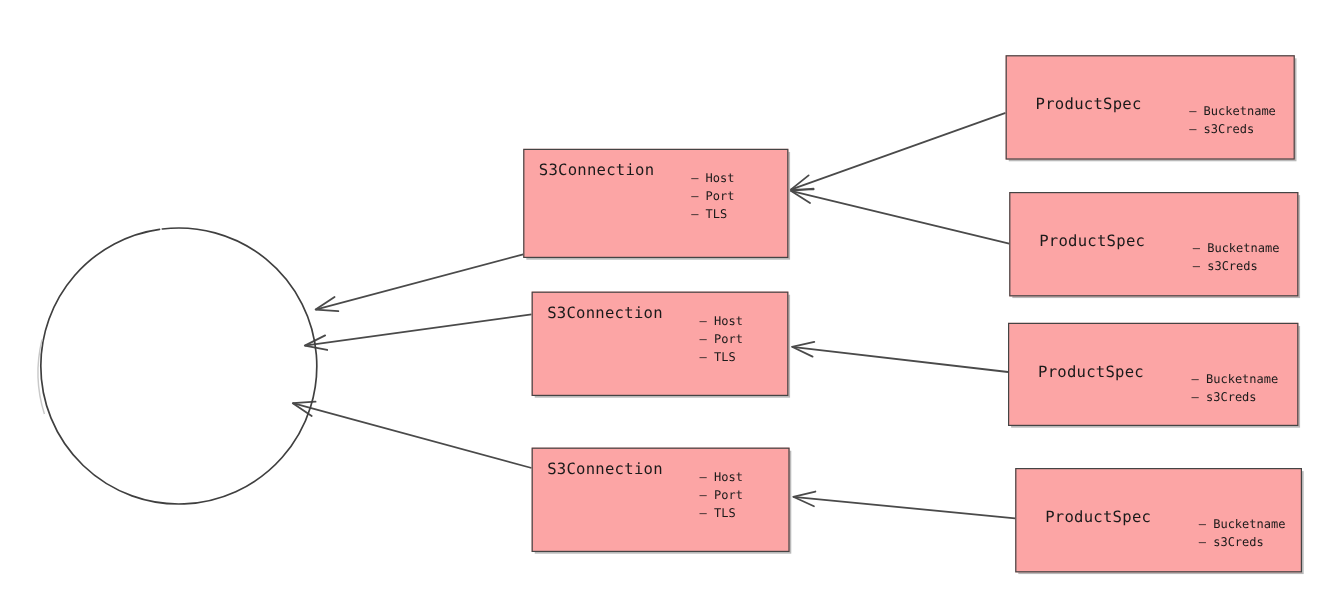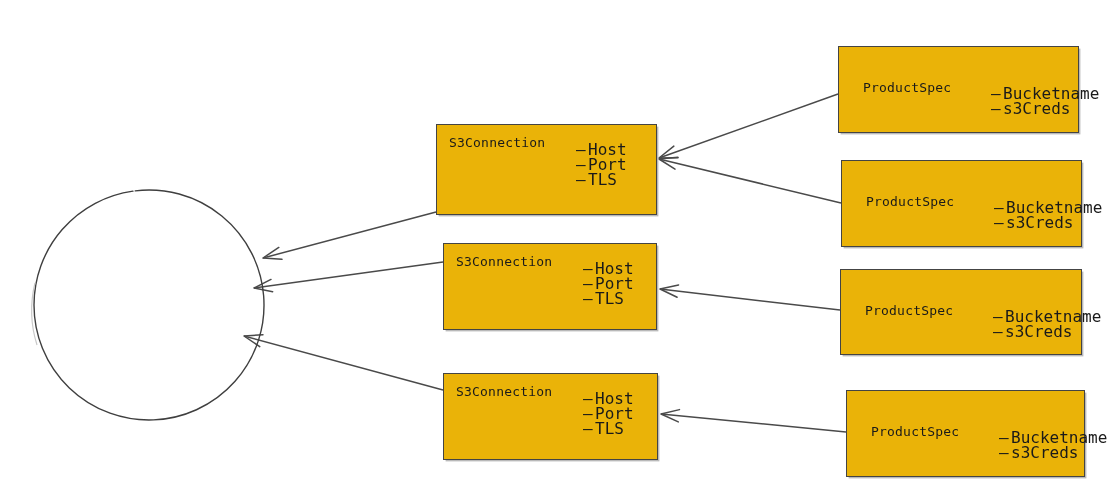--- a/index.html
+++ b/index.html
@@ -24,34 +24,34 @@
   .svg-layer {
     position: absolute;
     left: 0;
     top: 0;
     width: 1119px;
     height: 493px;
   }
   .node-box {
     position: absolute;
     box-sizing: border-box;
-    background: #eab308;
+    background: #fca5a5;
     border: 1.3px solid #444444;
     box-shadow: 2px 2px 0 -0.6px #b9b9b9;
   }
   .node-title {
     position: absolute;
     font-size: 13px;
     color: #1a1a1a;
     letter-spacing: 0.2px;
     white-space: nowrap;
   }
   .node-attrs {
     position: absolute;
-    font-size: 16px;
+    font-size: 10px;
     color: #1a1a1a;
     line-height: 15px;
     white-space: nowrap;
   }
   .attr-line {
     display: block;
   }
   .attr-dash {
     display: inline-block;
     width: 12px;

